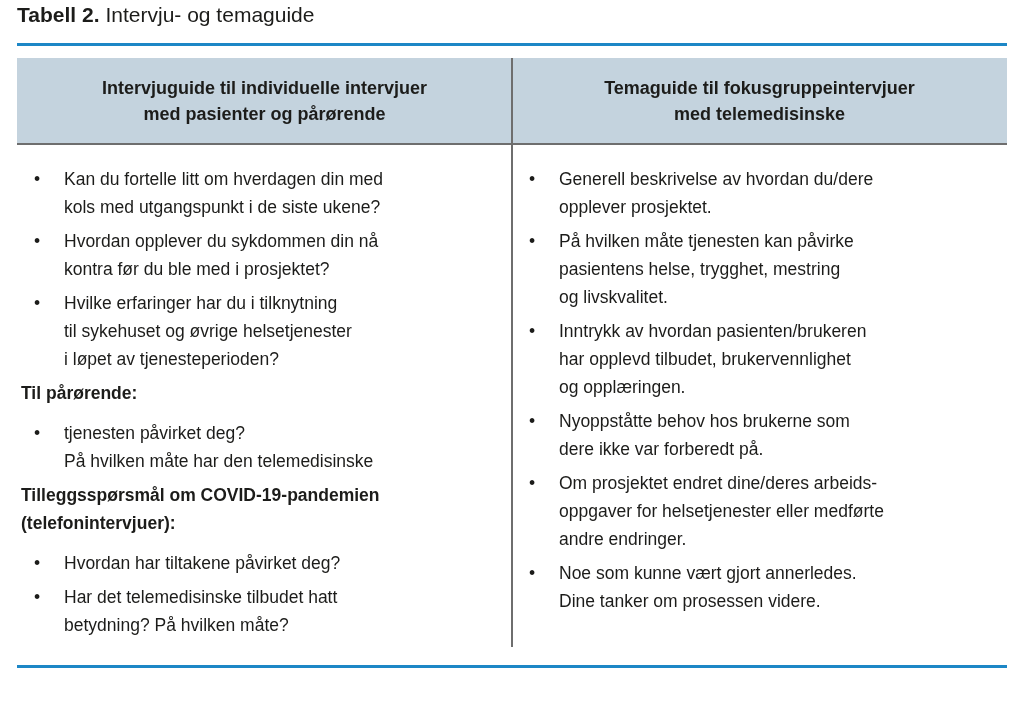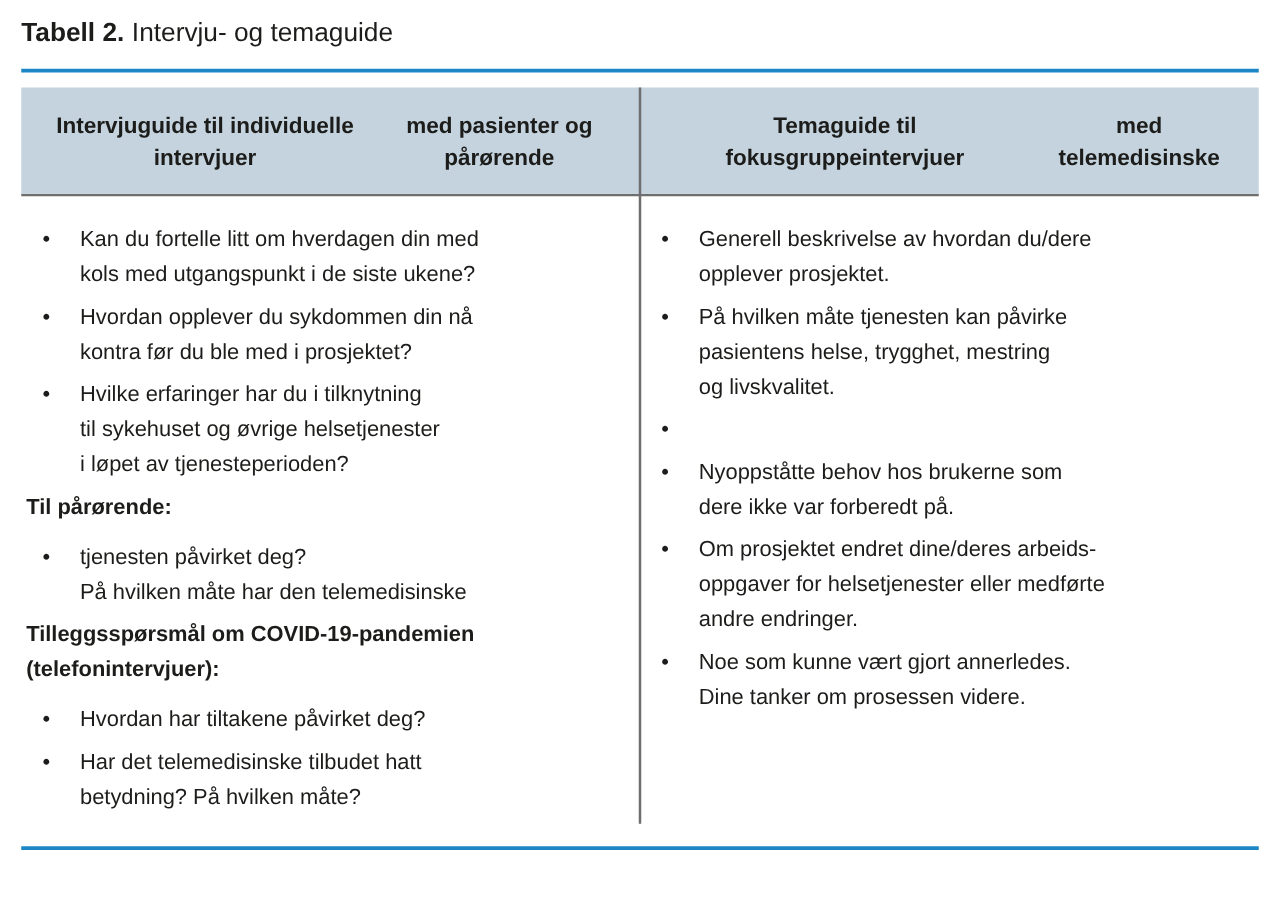--- a/index.html
+++ b/index.html
@@ -10,21 +10,21 @@
   }
   * { margin: 0; padding: 0; box-sizing: border-box; }
   html, body { background: #ffffff; }
   body {
     width: 1024px;
     height: 719px;
     font-family: "Liberation Sans", "DejaVu Sans", sans-serif;
     color: var(--text);
     overflow: hidden;
   }
-  .page { padding: 14px 17px 0 17px; }
+  .page { padding: 2px 17px 0 17px; }
 
   .caption {
     font-size: 21px;
     line-height: 26px;
     margin: 0 0 15px 0;
   }
   .caption-prefix { font-weight: 700; }
   .caption-rest { font-weight: 400; margin-left: 6px; }
 
   .rule {
@@ -48,21 +48,21 @@
 
   .header-row {
     display: flex;
     border-bottom: 2px solid var(--gray);
   }
   .header-cell {
     width: 50%;
     min-height: 85px;
     background: var(--header-bg);
     display: flex;
-    flex-direction: row;
+    flex-direction: column;
     justify-content: center;
     align-items: center;
     text-align: center;
     font-weight: 700;
     font-size: 18px;
     line-height: 26px;
     padding: 8px 12px;
   }
 
   .body-row { display: flex; align-items: stretch; }
@@ -172,20 +172,25 @@
           <div class="item bullet">
             <span class="marker">•</span>
             <div class="text">
               <div>På hvilken måte tjenesten kan påvirke</div>
               <div>pasientens helse, trygghet, mestring</div>
               <div>og livskvalitet.</div>
             </div>
           </div>
           <div class="item bullet">
             <span class="marker">•</span>
+            <div class="text">
+              <div>Inntrykk av hvordan pasienten/brukeren</div>
+              <div>har opplevd tilbudet, brukervennlighet</div>
+              <div>og opplæringen.</div>
+            </div>
           </div>
           <div class="item bullet">
             <span class="marker">•</span>
             <div class="text">
               <div>Nyoppståtte behov hos brukerne som</div>
               <div>dere ikke var forberedt på.</div>
             </div>
           </div>
           <div class="item bullet">
             <span class="marker">•</span>

